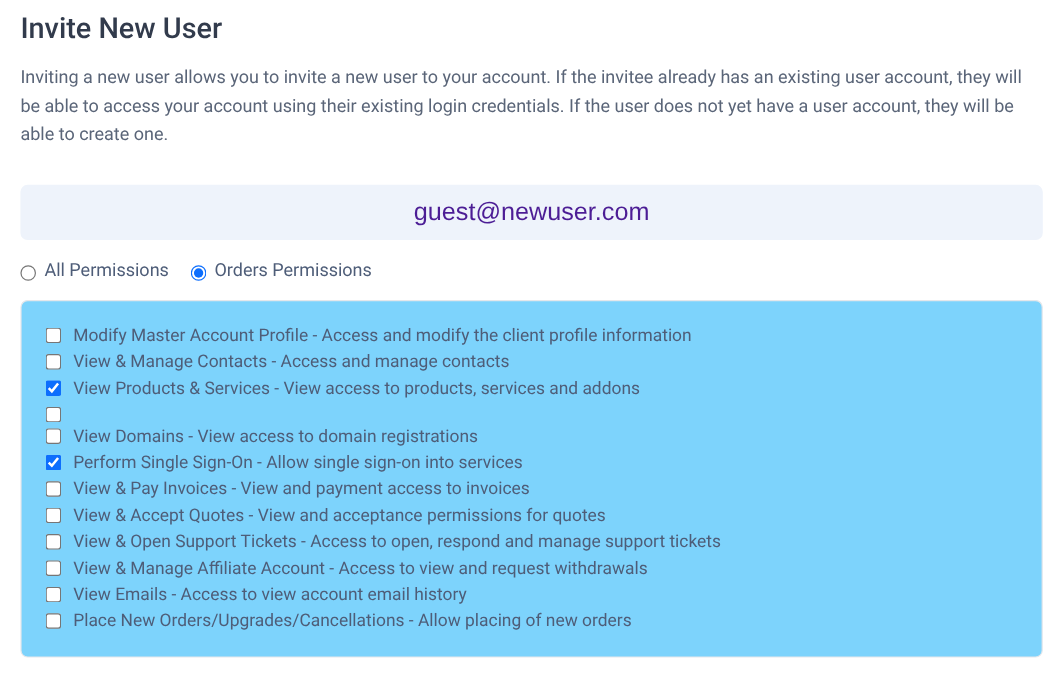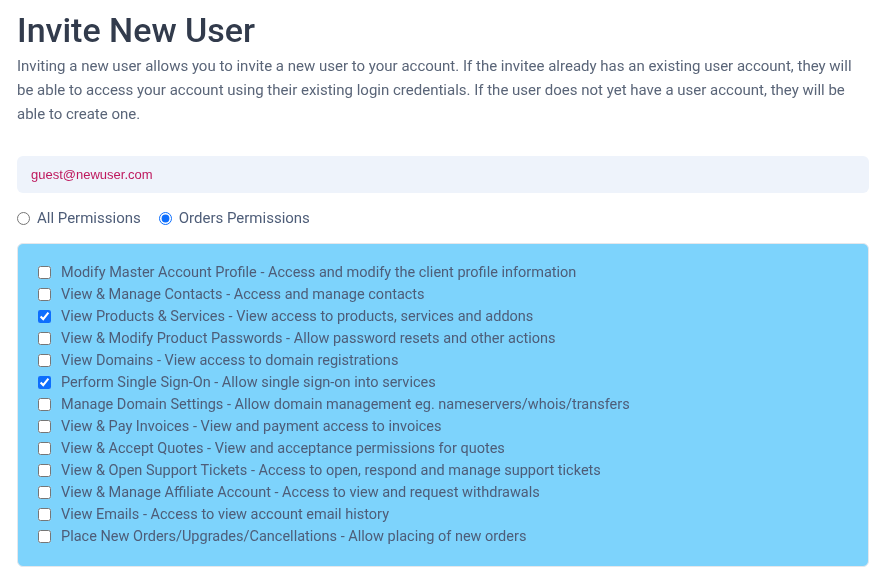--- a/index.html
+++ b/index.html
@@ -8,51 +8,52 @@
       padding: 0;
     }
     body {
       font-family: -apple-system, BlinkMacSystemFont, "Segoe UI", Roboto, "Helvetica Neue", Arial, sans-serif;
       width: 886px;
       color: #4e5d78;
       padding: 10px 17px 20px 17px;
       background: #fff;
     }
     h1 {
-      font-size: 34px;
+      font-size: 24px;
       font-weight: 500;
       color: #323b4c;
-      margin-bottom: 4px;
+      margin-bottom: 14px;
     }
     .description {
       font-size: 15px;
       line-height: 1.6;
       color: #5a6578;
       margin-bottom: 30px;
     }
     .email-input {
       width: 100%;
       background: #eef3fb;
       border: none;
       border-radius: 6px;
       padding: 11px 14px;
-      font-size: 13px;
-      color: #be185d;
+      font-size: 21px;
+      color: #4c1d95;
       margin-bottom: 16px;
       outline: none;
+      text-align: center;
     }
     .radio-row {
       display: flex;
       align-items: center;
       gap: 18px;
       margin-bottom: 16px;
     }
     .radio-option {
       display: flex;
-      align-items: center;
+      align-items: flex-end;
       gap: 7px;
       font-size: 15px;
       color: #4e5d78;
       cursor: pointer;
     }
     .radio-option input[type="radio"] {
       width: 13px;
       height: 13px;
       accent-color: #0d6efd;
       cursor: pointer;
@@ -115,33 +116,28 @@
     <div class="permission-item">
       <input type="checkbox" id="perm-1" style="">
       <label for="perm-1">View &amp; Manage Contacts - Access and manage contacts</label>
     </div>
     <div class="permission-item">
       <input type="checkbox" id="perm-2" checked="" style="">
       <label for="perm-2">View Products &amp; Services - View access to products, services and addons</label>
     </div>
     <div class="permission-item">
       <input type="checkbox" id="perm-3" style="">
-      <label for="perm-3">View &amp; Modify Product Passwords - Allow password resets and other actions</label>
     </div>
     <div class="permission-item">
       <input type="checkbox" id="perm-5" style="">
       <label for="perm-5">View Domains - View access to domain registrations</label>
     </div>
     <div class="permission-item">
       <input type="checkbox" id="perm-4" checked="" style="">
       <label for="perm-4">Perform Single Sign-On - Allow single sign-on into services</label>
-    </div>
-    <div class="permission-item">
-      <input type="checkbox" id="perm-6" style="">
-      <label for="perm-6">Manage Domain Settings - Allow domain management eg. nameservers/whois/transfers</label>
     </div>
     <div class="permission-item">
       <input type="checkbox" id="perm-7" style="">
       <label for="perm-7">View &amp; Pay Invoices - View and payment access to invoices</label>
     </div>
     <div class="permission-item">
       <input type="checkbox" id="perm-8" style="">
       <label for="perm-8">View &amp; Accept Quotes - View and acceptance permissions for quotes</label>
     </div>
     <div class="permission-item">

